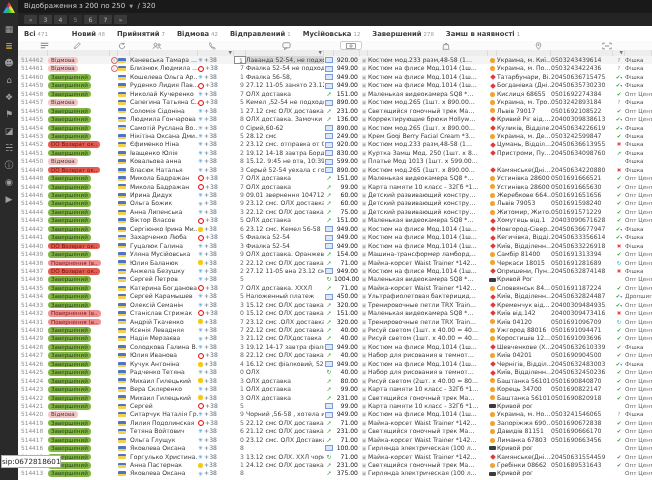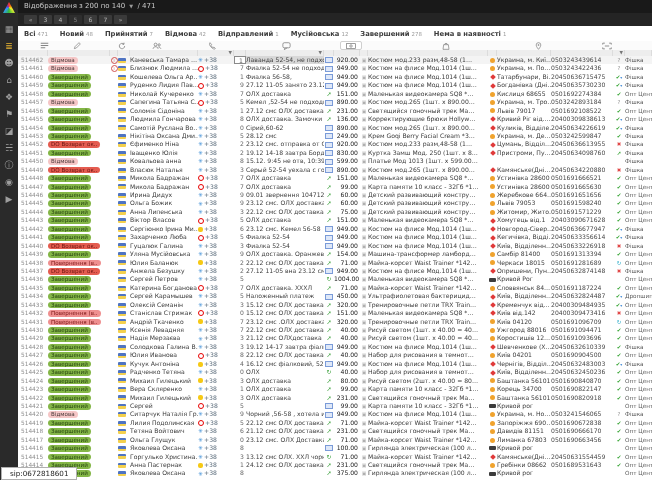--- a/index.html
+++ b/index.html
@@ -82,22 +82,22 @@
   .c-ttn{width:62px;color:#474747;}
   .c-ts{width:12px;text-align:center;font-size:5.5px;}
   .ts-q{color:#909090;}
   .ts-ok,.ts-fwd{color:#3aa637;}
   .ts-okdn{color:#3aa637;}
   .ts-okdn:after{content:"▾";color:#4a90d9;font-size:4px;}
   .ts-fail{color:#e04343;}
   .ts-ref{color:#38b0cc;}
   .c-sup{width:27px;color:#5a5a5a;font-size:5.7px;}
   
-  .tooltip{position:absolute;left:1px;bottom:0;background:#fff;border:1px solid #b0b0b0;
-           font-size:7.2px;color:#222;padding:1px 8px;z-index:9;}
+  .tooltip{position:absolute;left:1px;bottom:12px;background:#fff;border:1px solid #b0b0b0;
+           font-size:7.2px;color:#222;padding:1px 0;z-index:9;}
 </style>
 </head>
 <body>
 
 <div class="sidebar">
   <div class="logo"></div>
   <div id="sb-icons">
       <div class="sb-ico">▦</div>
       <div class="sb-ico active">≣</div>
       <div class="sb-ico">☻</div>
@@ -106,41 +106,41 @@
       <div class="sb-ico">⚑</div>
       <div class="sb-ico">◪</div>
       <div class="sb-ico">☵</div>
       <div class="sb-ico">ⓘ</div>
       <div class="sb-ico">◉</div>
       <div class="sb-ico">▶</div>
     </div>
 </div>
 
 <div class="topbar">
-  <span>Відображення з 200 по 140</span>
+  <span>Відображення з 200 по 250</span>
   <span class="caret">▼</span>
-  <span>/ 471</span>
+  <span>/ 320</span>
 </div>
 
 <div class="pagebar" id="pagebar">
     <span class="pg">«</span>
     <span class="pg">3</span>
     <span class="pg">4</span>
     <span class="pg cur">5</span>
     <span class="pg">6</span>
     <span class="pg">7</span>
     <span class="pg">»</span>
   </div>
 
 <div class="tabs" id="tabs">
     <div class="tab" style="border-bottom-color: rgb(158, 158, 158);">
       <span class="lbl">Всі</span>
       <span class="cnt">471</span>
     </div>
-    <div class="tab" style="border-bottom-color: rgb(139, 195, 74);">
+    <div class="tab" style="border-bottom-color: rgb(139, 195, 74); margin-left: 12px;">
       <span class="lbl">Новий</span>
       <span class="cnt">48</span>
     </div>
     <div class="tab" style="border-bottom-color: rgb(139, 195, 74); justify-content: space-between;">
       <span class="lbl">Прийнятий</span>
       <span class="cnt">7</span>
     </div>
     <div class="tab" style="border-bottom-color: rgb(240, 160, 160);">
       <span class="lbl">Відмова</span>
       <span class="cnt">42</span>
@@ -151,21 +151,21 @@
     </div>
     <div class="tab" style="border-bottom-color: rgb(230, 224, 112);">
       <span class="lbl">Мусійовська</span>
       <span class="cnt">12</span>
     </div>
     <div class="tab" style="border-bottom-color: rgb(139, 195, 74);">
       <span class="lbl">Завершений</span>
       <span class="cnt">278</span>
     </div>
     <div class="tab" style="border-bottom-color: rgb(98, 208, 227);">
-      <span class="lbl">Нема в наявності</span>
+      <span class="lbl">Замш в наявності</span>
       <span class="cnt">1</span>
     </div>
     <div class="tab" style="border-bottom-color: rgb(98, 208, 227);"></div>
   </div>
 
 <div class="colhead">
   <span class="ch" style="left:22px">
       <svg width="9" height="7" viewBox="0 0 12 9">
         <path d="M1 1.5h10M1 4.5h10M1 7.5h6" stroke="#777" stroke-width="1.2" fill="none"></path>
       </svg>

